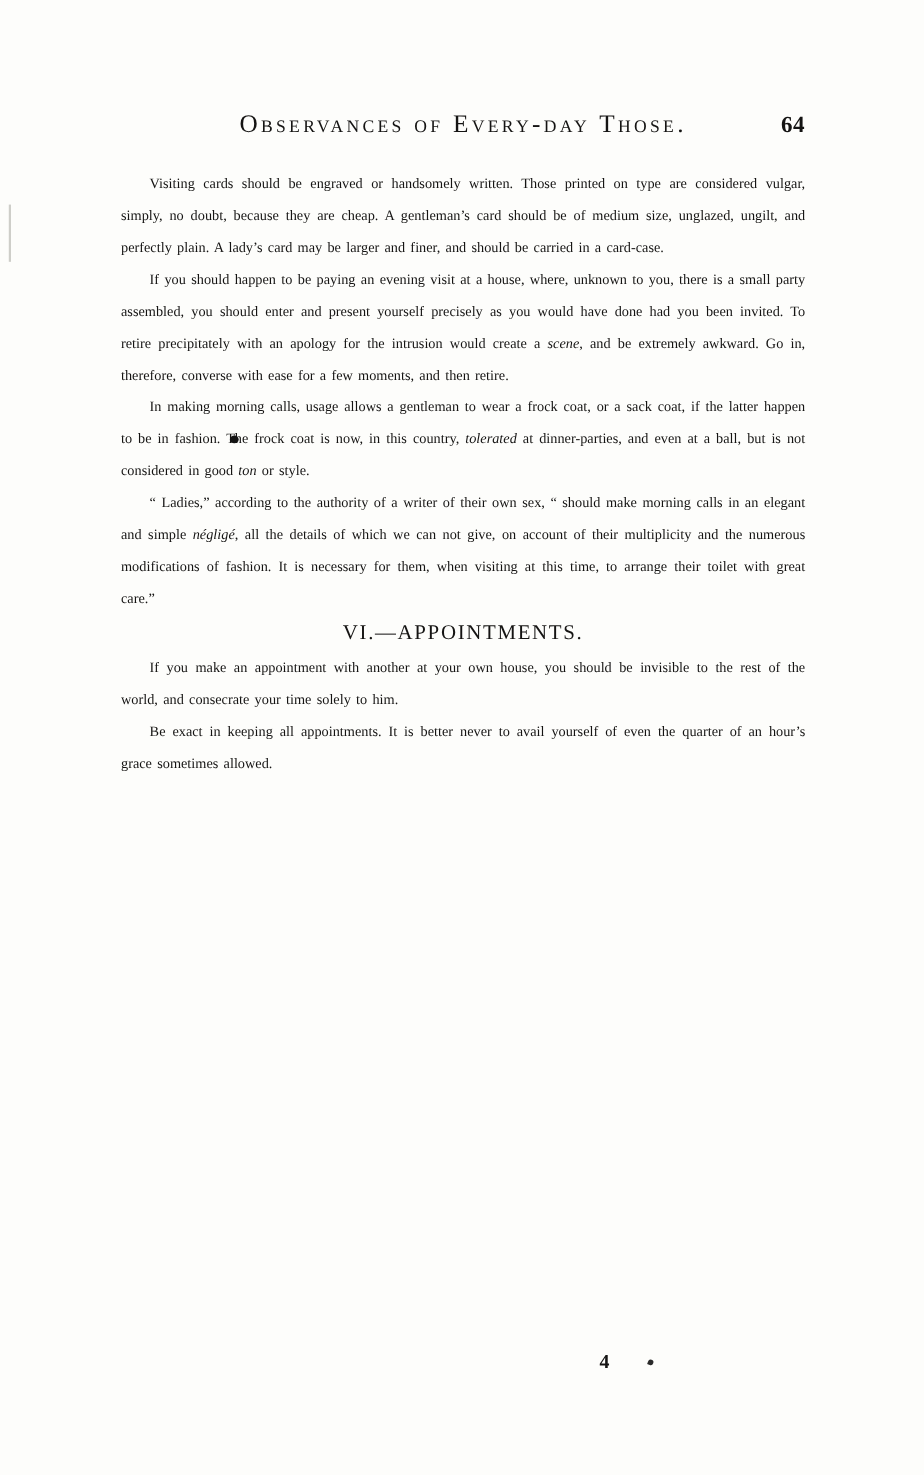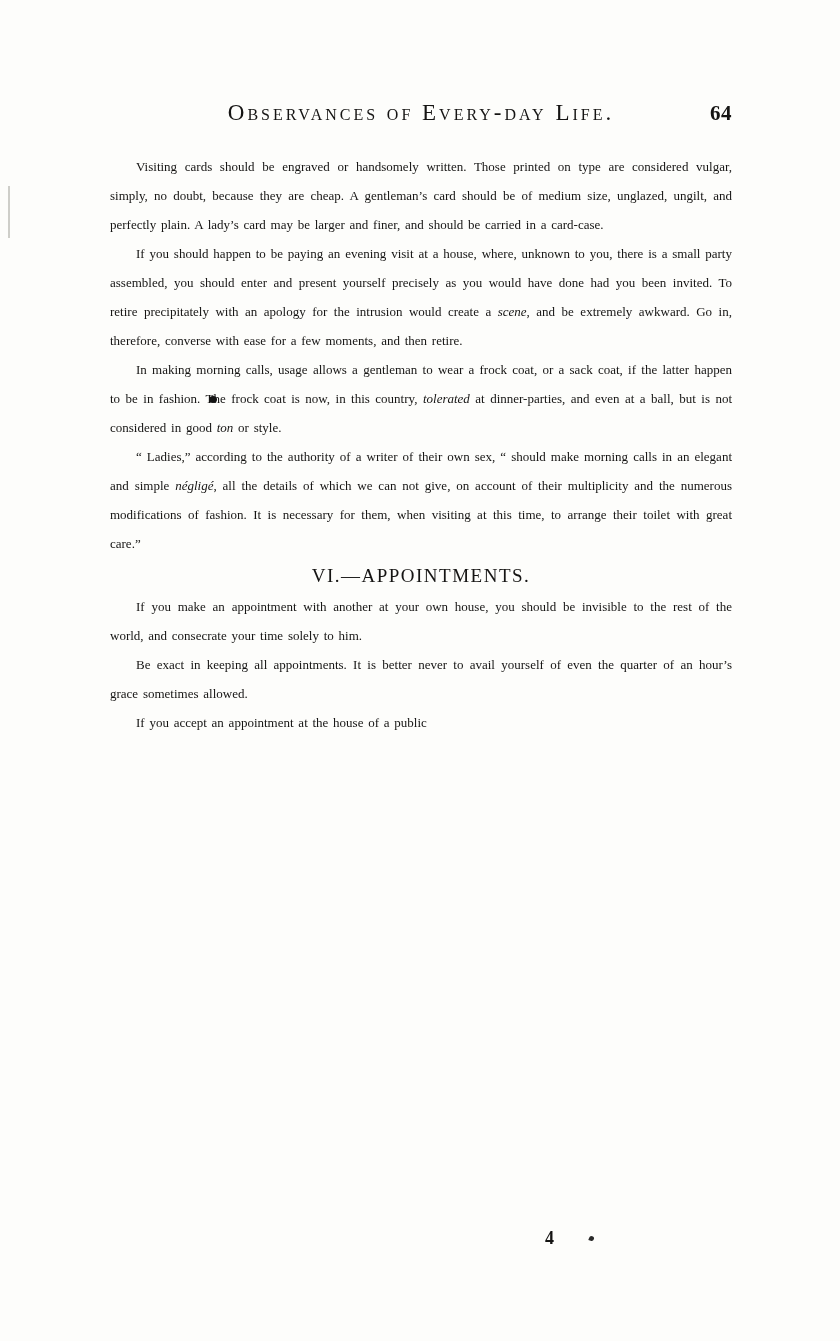--- a/index.html
+++ b/index.html
@@ -102,33 +102,32 @@
 </head>
 <body>
 
 <div class="page">
 
   <div class="edge-artifact"></div>
 
   <div class="column">
 
     <div class="running-head">
-      <span>Observances of Every-day Life.</span>
+      <span>Observances of Every-day Those.</span>
       <span class="page-num">64</span>
     </div>
 
     <div>
         <p class="para"><span class="run">Visiting cards should be engraved or handsomely written. Those printed on type are considered vulgar, simply, no doubt, because they are cheap. A gentleman’s card should be of medium size, unglazed, ungilt, and perfectly plain. A lady’s card may be larger and finer, and should be carried in a card-case.</span></p>
         <p class="para"><span class="run">If you should happen to be paying an evening visit at a house, where, unknown to you, there is a small party assembled, you should enter and present yourself precisely as you would have done had you been invited. To retire precipitately with an apology for the intrusion would create a </span><span class="it">scene</span><span class="run">, and be extremely awkward. Go in, therefore, converse with ease for a few moments, and then retire.</span></p>
         <p class="para"><span class="run">In making morning calls, usage allows a gentleman to wear a frock coat, or a sack coat, if the latter happen to be in fashion. The frock coat is now, in this country, </span><span class="it">tolerated</span><span class="run"> at dinner-parties, and even at a ball, but is not considered in good </span><span class="it">ton</span><span class="run"> or style.</span></p>
         <p class="para"><span class="run">“ Ladies,” according to the authority of a writer of their own sex, “ should make morning calls in an elegant and simple </span><span class="it">négligé</span><span class="run">, all the details of which we can not give, on account of their multiplicity and the numerous modifications of fashion. It is necessary for them, when visiting at this time, to arrange their toilet with great care.”</span></p>
         <div class="section-heading">VI.—APPOINTMENTS.</div>
         <p class="para"><span class="run">If you make an appointment with another at your own house, you should be invisible to the rest of the world, and consecrate your time solely to him.</span></p>
         <p class="para"><span class="run">Be exact in keeping all appointments. It is better never to avail yourself of even the quarter of an hour’s grace sometimes allowed.</span></p>
-        <p class="para"><span class="run">If you accept an appointment at the house of a public</span></p>
       </div>
 
   </div>
 
   <div class="ink-spot"></div>
 
   <div class="footer-sig">4</div>
 
   <div class="ink-dot-footer"></div>
 

